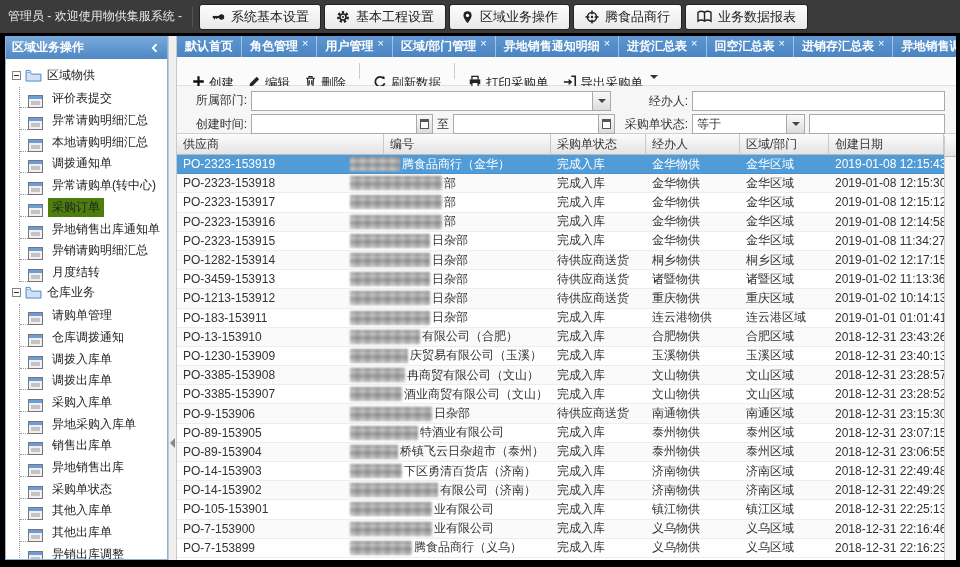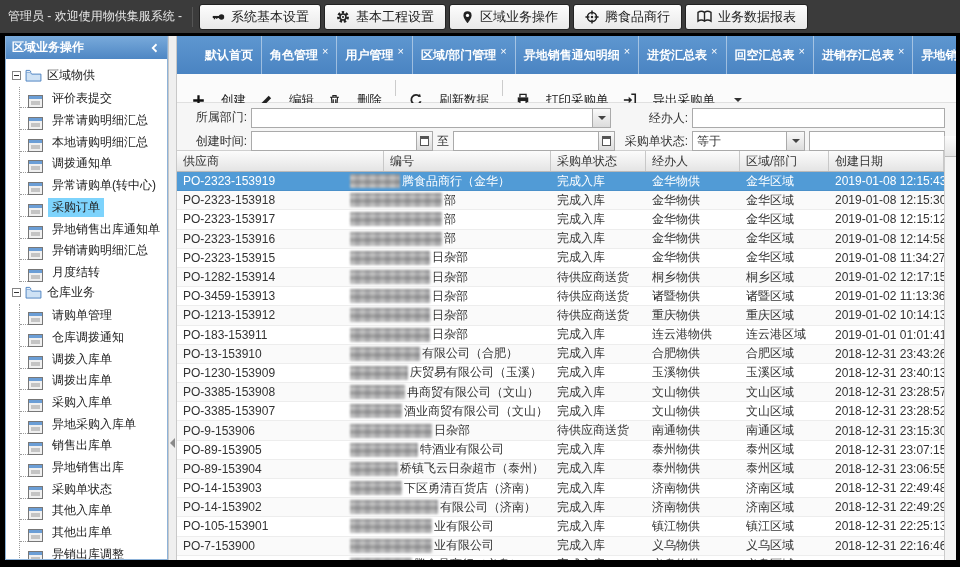--- a/index.html
+++ b/index.html
@@ -26,37 +26,37 @@
   .exp { width:9px; height:9px; border:1px solid #848484; background:#fff; position:relative; margin-right:4px; flex:none; }
   .exp::after { content:""; position:absolute; left:1px; right:1px; top:3px; height:1px; background:#333; }
   .f-label { margin-left:5px; }
   .kids { margin-left:7px; border-left:1px dotted #9a9a9a; }
   .leaf { height:21.7px; display:flex; align-items:flex-end; white-space:nowrap; cursor:pointer; }
   .hline { width:8px; height:1px; border-top:1px dotted #9a9a9a; flex:none; }
   .leaf-ic { width:15px; height:13px; border:1px solid #777; background:#f0f0f0; position:relative; flex:none; margin-right:5px; }
   .leaf-ic::before { content:""; position:absolute; left:0; right:0; top:0; height:3px; background:#6b9ed6; }
   .leaf-ic::after { content:""; position:absolute; left:2px; right:2px; top:5px; bottom:2px; background:#c4c4c4; }
   .leaf .lbl { padding:1px 4px; }
-  .leaf.sel .lbl { background:#7dd3fc; }
+  .leaf.sel .lbl { background:#4d7c0f; }
 
   
   .splitter { position:absolute; left:163px; top:0; width:9px; height:524px; background:#efefef; border-left:1px solid #c8c8c8; border-right:1px solid #c8c8c8; cursor:col-resize; }
   .splitter .arr { position:absolute; left:1px; top:402px; width:0; height:0; border-top:5px solid transparent; border-bottom:5px solid transparent; border-right:5px solid #8a8a8a; }
 
   
   .main { position:absolute; left:172px; top:0; width:779px; height:524px; background:#fff; overflow:hidden; }
 
   
-  .tabbar { height:38px; background:linear-gradient(#5e97d0,#4a84c2); display:flex; overflow:hidden;padding-left:20px; }
+  .tabbar { height:21px; background:linear-gradient(#5e97d0,#4a84c2); display:flex; overflow:hidden; }
   .tab { display:flex; align-items:center; padding:0 8px; font-size:12px; font-weight:bold; color:#fff; border-right:1px solid rgba(255,255,255,.45); cursor:pointer; white-space:nowrap; }
   .tab .tx { font-weight:normal; font-size:11px; margin-left:4px; position:relative; top:-4px; cursor:pointer; }
 
   
   .toolbar { height:29px; background:#fbfbfb; border-bottom:1px solid #e0e0e0; display:flex; align-items:center; padding:0 8px; }
-  .tl-btn { display:flex; align-items:center; gap:16px; font-size:12.5px; color:#222; padding:3px 7px; border-radius:2px; cursor:pointer; white-space:nowrap;margin-top:24px; }
+  .tl-btn { display:flex; align-items:flex-start; gap:4px; font-size:12.5px; color:#222; padding:3px 7px; border-radius:2px; cursor:pointer; white-space:nowrap;margin-top:24px; }
   .tl-sep { width:1px; height:16px; background:#ccc; margin:0 6px; }
   .caret { width:0; height:0; border-left:4px solid transparent; border-right:4px solid transparent; border-top:4px solid #333; margin-left:3px; }
 
   
   .filters { height:48px; background:#f6f6f6; border-bottom:1px solid #cfcfcf; position:relative; font-size:12px; color:#333; }
   .f-lab { position:absolute; height:20px; line-height:20px; text-align:right; white-space:nowrap; }
   .f-inp { position:absolute; height:20px; background:#fff; border:1px solid #aaa; display:flex; align-items:center; }
   .f-inp .val { flex:1; padding:0 4px; overflow:hidden; white-space:nowrap; }
   .dd-btn { width:18px; height:100%; border-left:1px solid #aaa; background:linear-gradient(#fafafa,#dcdcdc); display:flex; align-items:center; justify-content:center; cursor:pointer; flex:none; }
   .dd-btn i { width:0; height:0; border-left:4px solid transparent; border-right:4px solid transparent; border-top:4px solid #444; }

